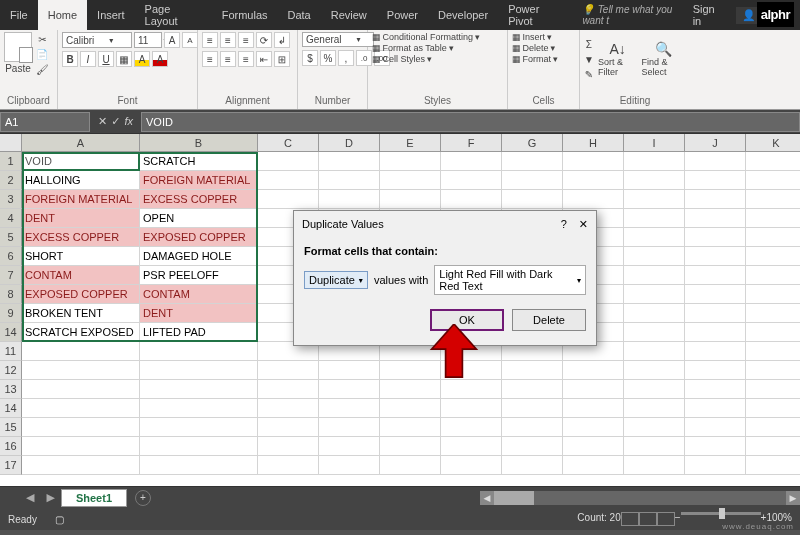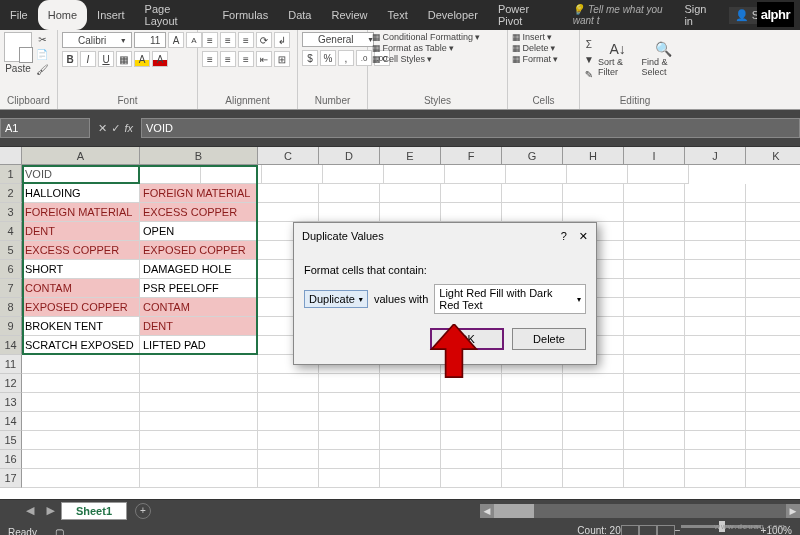--- a/index.html
+++ b/index.html
@@ -1,36 +1,36 @@
 <!DOCTYPE html>
 <html><head>
 <meta charset="utf-8">
 <style>
 * { box-sizing: border-box; margin: 0; padding: 0; font-family: "Segoe UI", Tahoma, sans-serif; }
 body { width: 800px; height: 535px; background: #525252; overflow: hidden; position: relative; }
 .title-bar { height: 30px; background: #2b2b2b; display: flex; align-items: center; color: #ccc; font-size: 11px; }
-.tab { padding: 12px 10px; height: 100%; display: flex; align-items: center; border-radius: 11px; }
+.tab { padding: 12px 10px; height: 100%; display: flex; align-items: center; }
 .tab.active { background: #f3f2f1; color: #444; }
-.title-right { margin-left: auto; display: flex; align-items: center; gap: 18px; padding-right: 13px; }
+.title-right { margin-left: auto; display: flex; align-items: center; gap: 18px; padding-right: 6px; }
 .tellme { font-style: italic; opacity: .8; font-size: 10px; margin-left: 10px; }
 .share-btn { background: #3a3a3a; padding: 2px 6px; display: flex; align-items: center; gap: 3px; }
 .logo { position: absolute; top: 2px; right: 6px; background: #000; color: #fff; font-weight: bold; padding: 5px 4px; font-size: 13px; letter-spacing: -.5px; }
 .ribbon { height: 80px; background: #f3f2f1; display: flex; font-size: 10px; color: #444; border-bottom: 1px solid #999; }
 .group { border-right: 1px solid #ccc; display: flex; flex-direction: column; padding: 2px 4px; }
 .group-body { flex: 1; display: flex; align-items: flex-start; gap: 4px; }
 .group-label { text-align: center; font-size: 10px; color: #666; padding-bottom: 1px; margin-top: 10px; }
 .stack { display: flex; flex-direction: column; align-items: center; justify-content: center; gap: 1px; }
-.combo { border: 1px solid #aaa; background: #fff; padding: 1px 15px; font-size: 10px; display: inline-flex; align-items: center; gap: 15px; }
+.combo { border: 1px solid #aaa; background: #fff; padding: 1px 3px; font-size: 10px; display: inline-flex; align-items: center; gap: 15px; }
 .combo .dd { font-size: 8px; }
 .btnrow { display: flex; gap: 2px; }
 .fmtbtn { width: 16px; height: 16px; border: 1px solid #ccc; background: #fff; display: inline-flex; align-items: center; justify-content: center; font-size: 10px; }
 .cells-col { display: flex; flex-direction: column; gap: 1px; font-size: 9px; }
 .cells-col div { display: flex; align-items: center; gap: 2px; }
 .editbtn { display: flex; flex-direction: column; align-items: center; font-size: 9px; }
-.namebox-row { height: 37px; background: #444; display: flex; align-items: center; border-bottom: 1px solid #333; }
+.namebox-row { height: 24px; background: #444; display: flex; align-items: center; border-bottom: 1px solid #333; }
 .namebox { width: 90px; height: 20px; background: #666; color: #fff; border: 1px solid #888; padding: 0 4px; font-size: 11px; display: flex; align-items: center; }
 .fx-icons { display: flex; gap: 4px; color: #ccc; padding: 0 8px; font-size: 11px; }
 .formula { flex: 1; height: 20px; background: #666; color: #fff; border: 1px solid #888; padding: 0 4px; font-size: 11px; display: flex; align-items: center; }
 .sheet-area { position: relative; height: 352px; background: #fff; overflow: hidden; }
 .corner { position: absolute; left: 0; top: 0; width: 22px; height: 18px; background: #e6e6e6; border-right: 1px solid #999; border-bottom: 1px solid #999; z-index: 2; }
 .colhdrs { position: absolute; left: 22px; top: 0; height: 18px; display: flex; z-index: 2; }
 .colhdr { width: 61px; background: #e6e6e6; border-right: 1px solid #999; border-bottom: 1px solid #999; text-align: center; font-size: 11px; line-height: 18px; color: #444; }
 .colhdr.wide { width: 118px; }
 .rowhdrs { position: absolute; left: 0; top: 18px; width: 22px; z-index: 2; }
 .rowhdr { height: 19px; background: #e6e6e6; border-bottom: 1px solid #ccc; border-right: 1px solid #999; text-align: center; font-size: 11px; line-height: 19px; color: #444; }
@@ -48,50 +48,50 @@
 .plustab { width: 16px; height: 16px; border: 1px solid #777; border-radius: 50%; margin-left: 8px; color: #ccc; display: flex; align-items: center; justify-content: center; font-size: 10px; }
 .hscroll { margin-left: auto; width: 320px; height: 14px; background: #666; display: flex; }
 .hscroll .arrow { width: 14px; background: #888; text-align: center; color: #ddd; font-size: 9px; line-height: 14px; }
 .hscroll .track { flex: 1; position: relative; }
 .hscroll .thumb { position: absolute; left: 0; width: 40px; height: 100%; background: #aaa; }
 .status { height: 22px; background: #444; color: #ddd; display: flex; align-items: center; font-size: 10px; padding: 0 8px; gap: 18px; }
 .status .right { margin-left: auto; display: flex; }
 .viewbtn { width: 18px; height: 14px; border: 1px solid #888; }
 .zoomslider { width: 80px; height: 3px; background: #888; position: relative; }
 .zoomslider .knob { position: absolute; left: 38px; top: -4px; width: 6px; height: 11px; background: #ccc; }
-.dialog { position: absolute; left: 293px; top: 222px; width: 304px; background: #f0f0f0; border: 1px solid #888; box-shadow: 3px 3px 10px rgba(0,0,0,.4); z-index: 50; font-size: 11px; }
+.dialog { position: absolute; left: 293px; top: 210px; width: 304px; background: #f0f0f0; border: 1px solid #888; box-shadow: 3px 3px 10px rgba(0,0,0,.4); z-index: 50; font-size: 11px; }
 .dialog-title { height: 26px; display: flex; align-items: center; padding: 0 8px; font-size: 11px; }
 .dialog-title .dlg-right { margin-left: auto; display: flex; gap: 12px; }
 .dialog-body { padding: 8px 10px 14px; }
-.dialog-body .lbl { font-weight: normal; margin-bottom: 8px; margin-top: 7px; }
+.dialog-body .lbl { font-weight: bold; margin-bottom: 8px; }
 .dlg-row { display: flex; align-items: center; gap: 6px; margin-bottom: 14px; }
 .dlg-combo { border: 1px solid #7a9cc6; background: #e1ecf7; padding: 2px 4px; display: flex; align-items: center; gap: 4px; }
 .dlg-combo.plain { background: #fff; border-color: #aaa; }
 .dlg-btns { display: flex; justify-content: flex-end; gap: 8px; }
 .dlg-btn { width: 74px; height: 22px; border: 1px solid #888; background: #e9e9e9; display: flex; align-items: center; justify-content: center; }
 .dlg-btn.focus { border: 2px solid #701a75; }
 .arrow-pointer { position: absolute; z-index: 60; left: 426px; top: 324px; pointer-events: none; }
 .arrow-pointer svg { width: 56px; height: 56px; }
-.watermark { position: absolute; bottom: 4px; right: 14px; font-size: 8px; color: #999; z-index: 70; letter-spacing: 1px; }
+.watermark { position: absolute; bottom: 4px; right: 6px; font-size: 8px; color: #999; z-index: 70; letter-spacing: 1px; }
 .colhdr.sel { background: #d4d4cc; }
 </style>
 </head>
 <body>
 
 <div class="logo">alphr</div>
 
 <div class="title-bar">
   <div class="tab">File</div>
   <div class="tab active">Home</div>
   <div class="tab">Insert</div>
   <div class="tab">Page Layout</div>
   <div class="tab">Formulas</div>
   <div class="tab">Data</div>
   <div class="tab">Review</div>
-  <div class="tab">Text</div>
+  <div class="tab">Power</div>
   <div class="tab">Developer</div>
   <div class="tab">Power Pivot</div>
   <span class="tellme">💡 <span>Tell me what you want t</span></span>
   <div class="title-right">
     <span>Sign in</span>
     <div class="share-btn">👤 <span>Share</span></div>
   </div>
 </div>
 
 <div class="ribbon">
@@ -263,20 +263,21 @@
       <div class="rowhdr">12</div>
       <div class="rowhdr">13</div>
       <div class="rowhdr">14</div>
       <div class="rowhdr">15</div>
       <div class="rowhdr">16</div>
       <div class="rowhdr">17</div>
     </div>
   <div class="cells" id="cells">
       <div class="row">
         <div class="cell wide">VOID</div>
+        <div class="cell wide">SCRATCH</div>
         <div class="cell"></div>
         <div class="cell"></div>
         <div class="cell"></div>
         <div class="cell"></div>
         <div class="cell"></div>
         <div class="cell"></div>
         <div class="cell"></div>
         <div class="cell"></div>
         <div class="cell"></div>
       </div>

